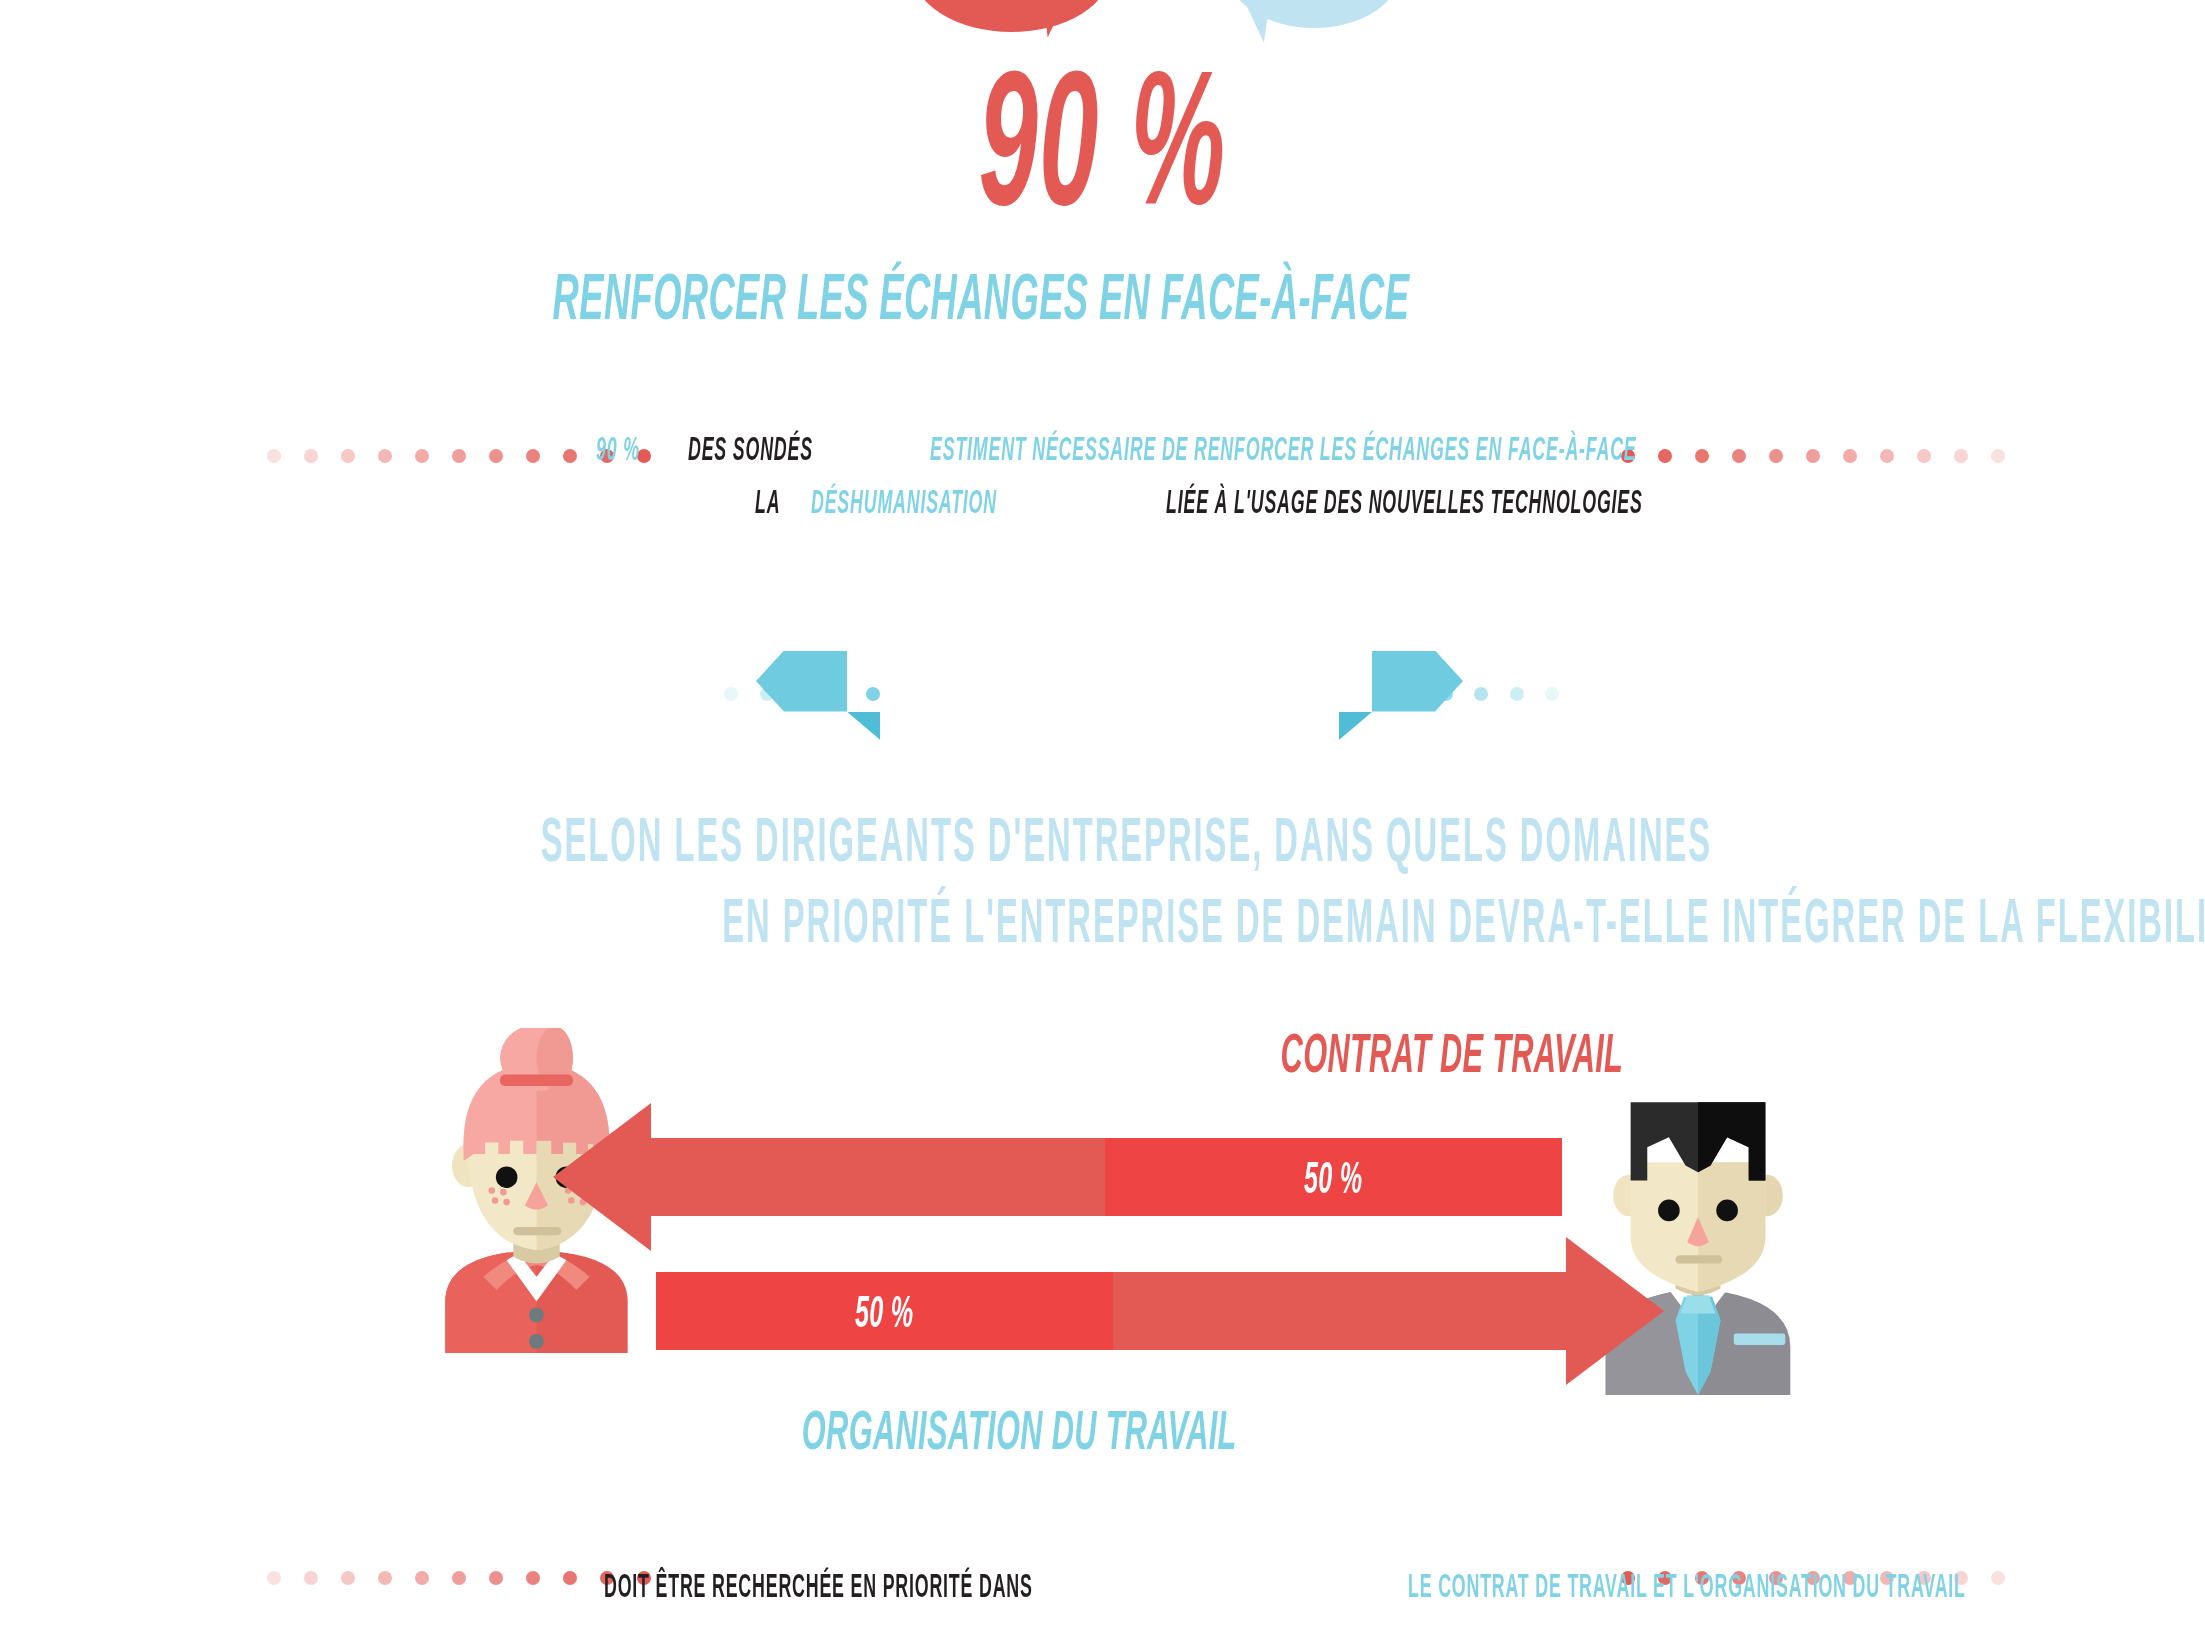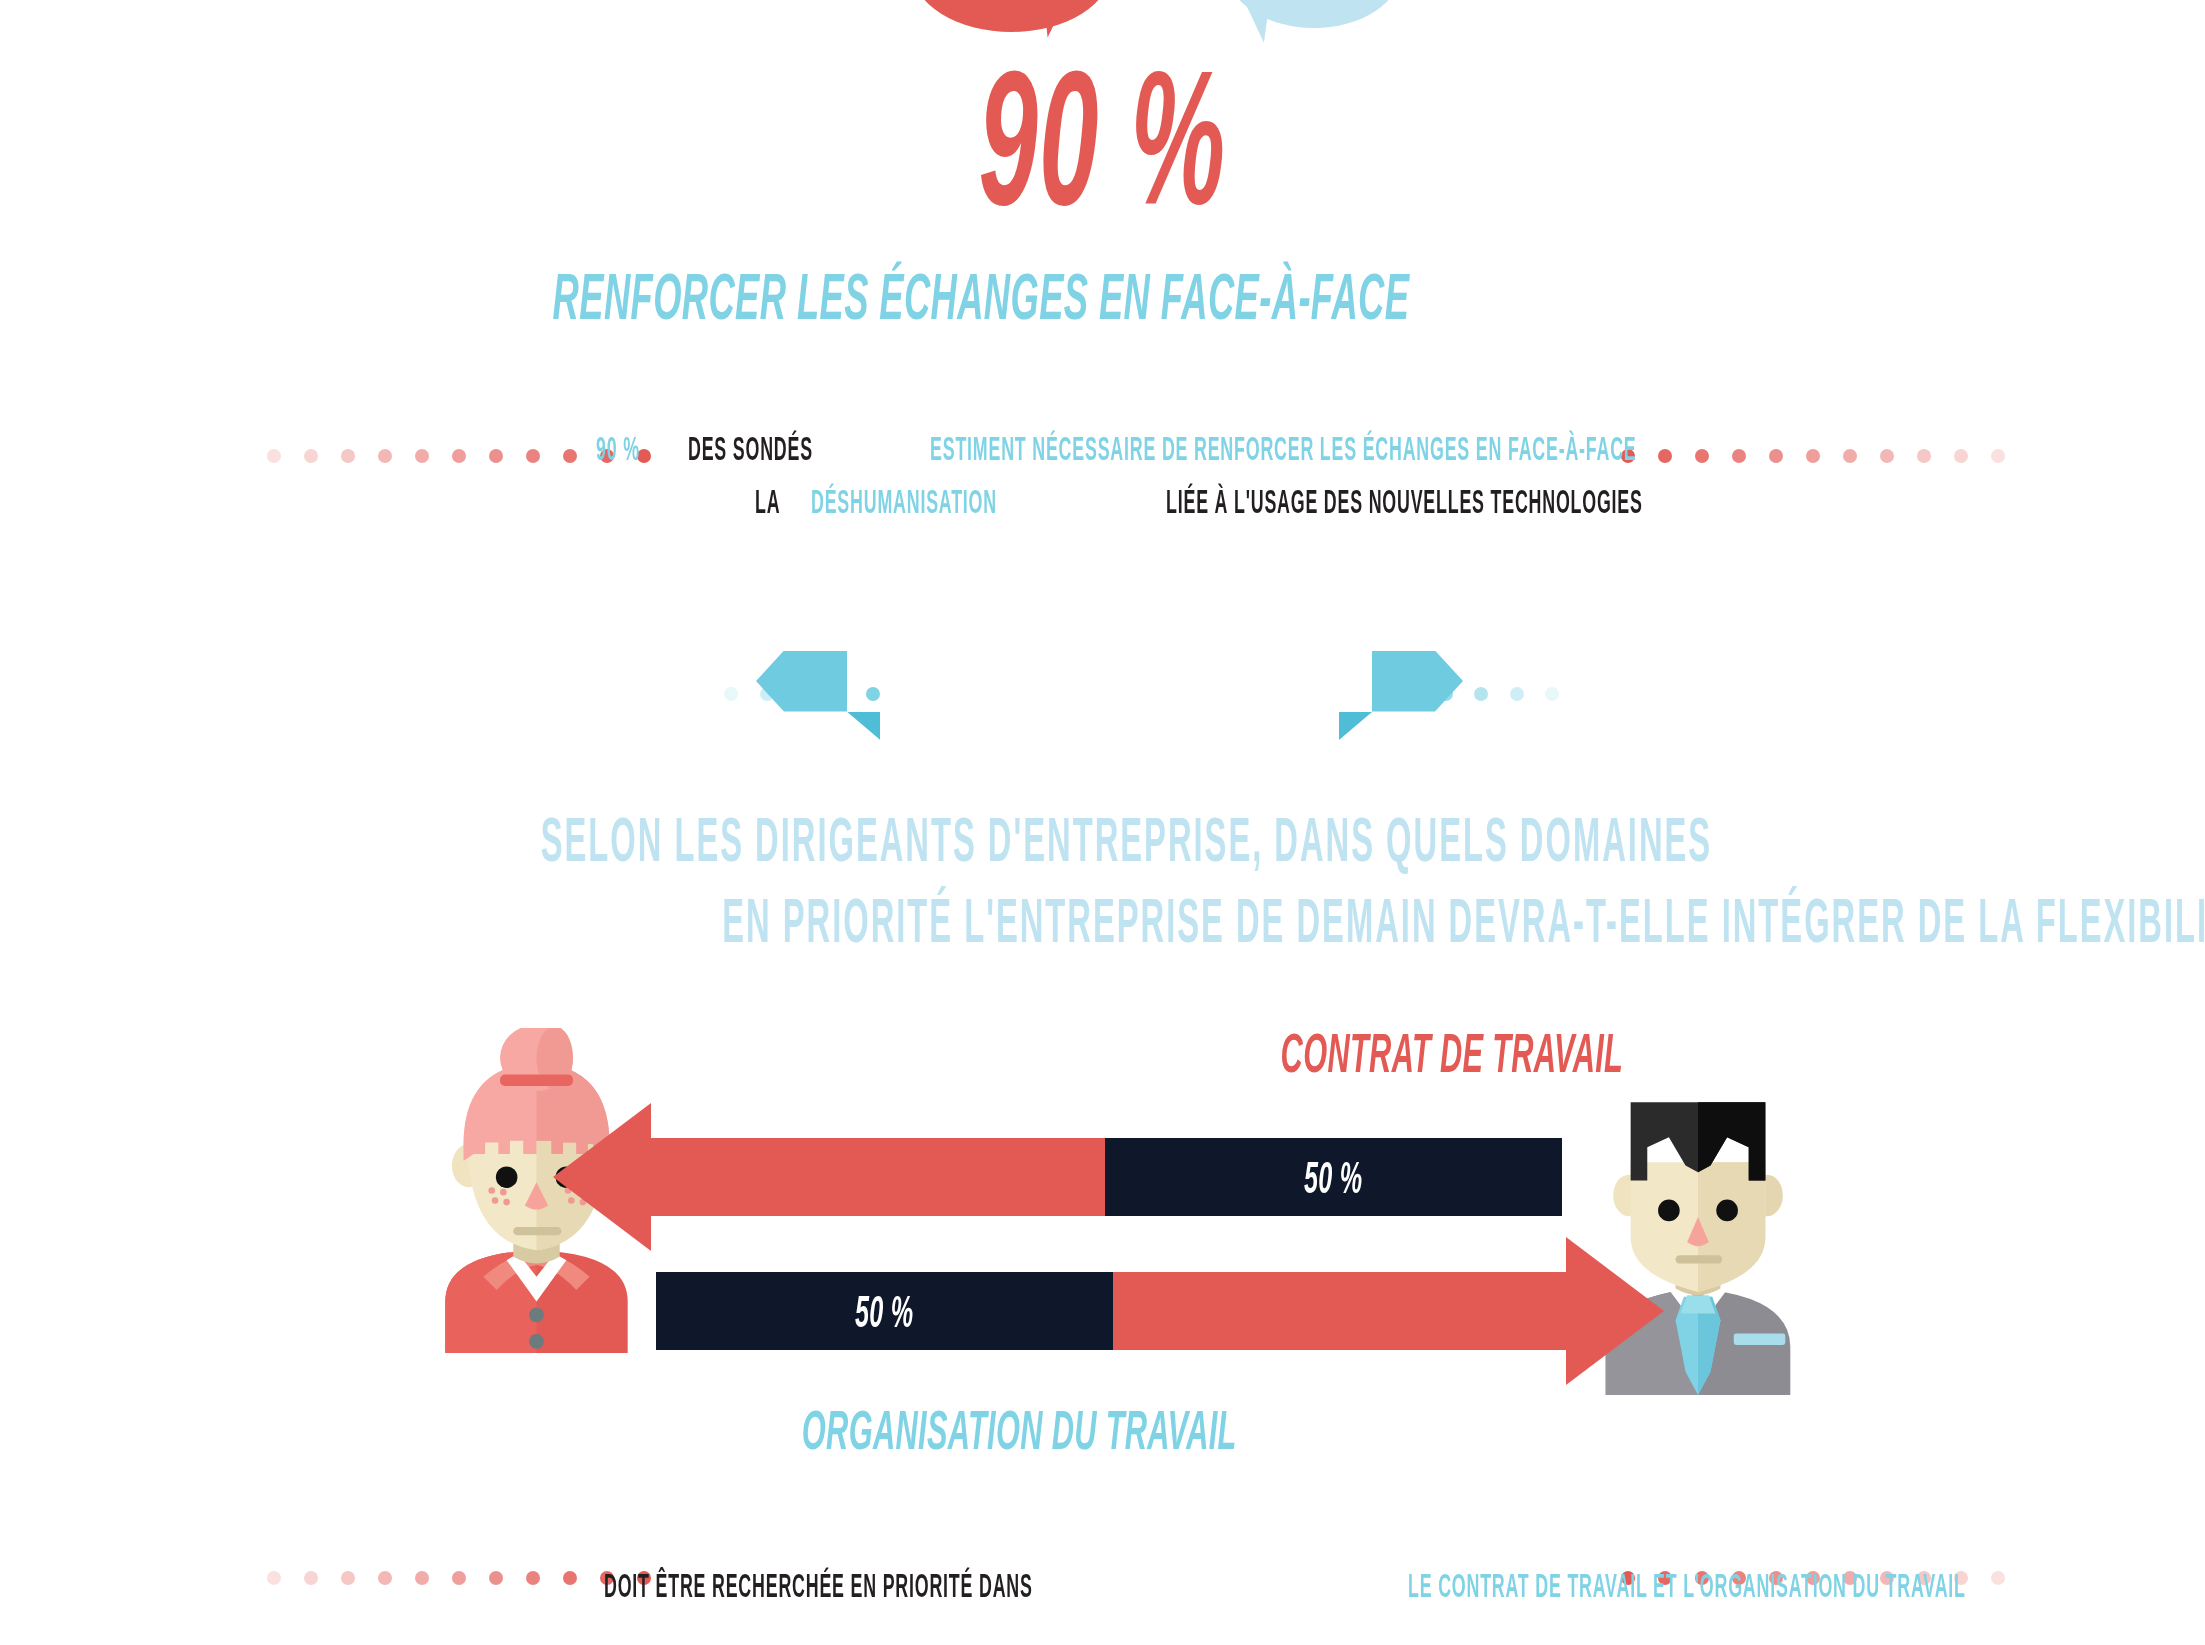--- a/index.html
+++ b/index.html
@@ -129,21 +129,21 @@
     font-size: 33px;
     transform: scaleX(0.54);
     transform-origin: left center;
     letter-spacing: 0.045em;
     white-space: pre;
     vertical-align: baseline;
   }
   .seg.dark { color: #231f20; }
   .seg.blue { color: #7FD3E4; }
 
-  #para-top { top: 422px; }
+  #para-top { top: 422px; font-style: italic; }
   #para-bottom { top: 1559px; }
 
   
   #banner { position: absolute; left: 844px; top: 624px; width: 531px; height: 98px; }
   .ribbon-tail {
     position: absolute;
     top: 26.6px;
     width: 91px; height: 61px;
     background: #6FCBE0;
   }
@@ -199,21 +199,21 @@
   .arrow-row { position: absolute; height: 78px; }
   #arrow-top    { left: 648px; top: 1138px; width: 913px; }
   #arrow-bottom { left: 656px; top: 1272px; width: 913px; }
 
   .bar-seg {
     position: absolute;
     top: 0; height: 78px;
     display: flex; align-items: center; justify-content: center;
   }
   .bar-red  { background: #E35A55; }
-  .bar-blue { background: #0f172a; }
+  .bar-blue { background: #ef4444; }
 
   .head {
     position: absolute;
     top: -35px;
     width: 98px; height: 148px;
     background: #E35A55;
   }
   #head-left  { left: -95px; clip-path: polygon(100% 0, 100% 100%, 0 50%); }
   #head-right { left: 910px; clip-path: polygon(0 0, 100% 50%, 0 100%); }
 

